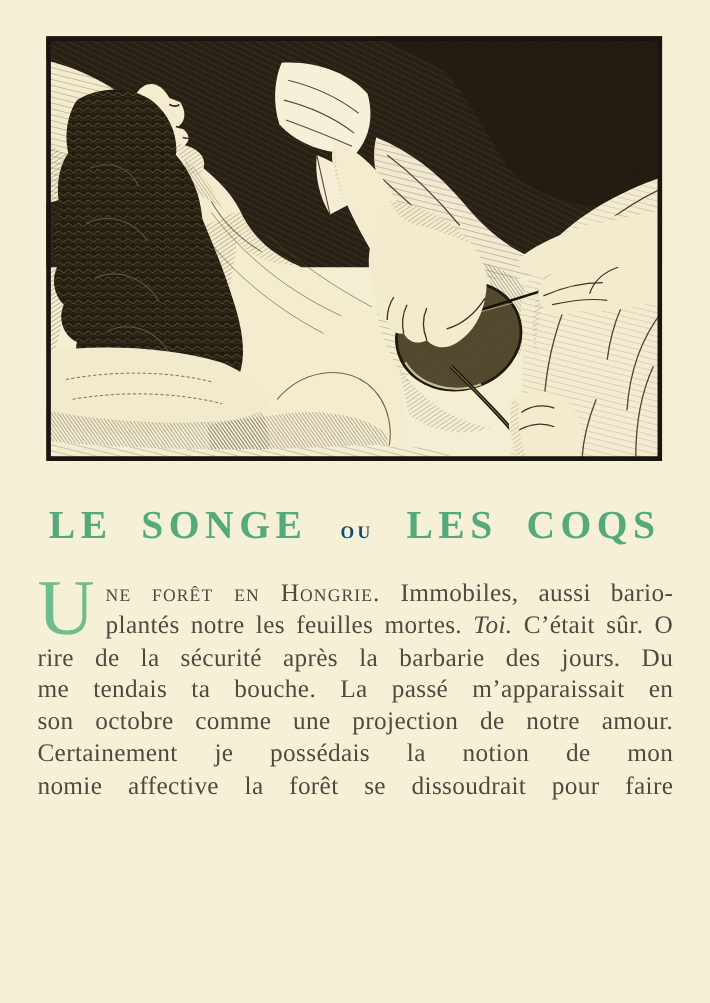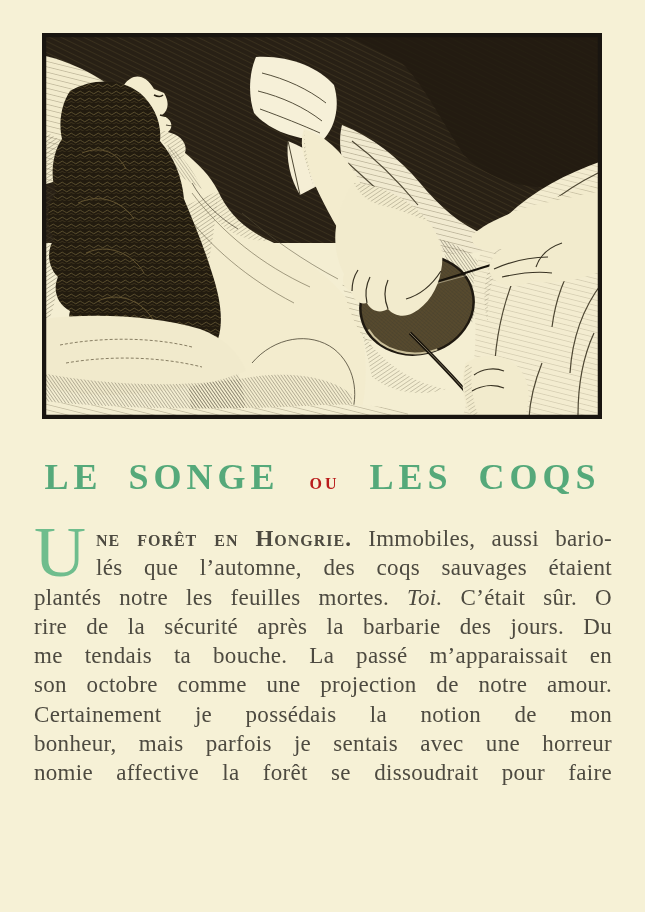--- a/index.html
+++ b/index.html
@@ -17,38 +17,38 @@
   .title {
     position: absolute; top: 456px; left: 0; right: 0;
     margin: 0; text-align: center;
     font-size: 36px; font-weight: bold; color: #55a97a;
     letter-spacing: 5px; word-spacing: 12px;
     font-family: "Liberation Serif", serif;
   }
   .title .connector {
     font-size: 23px; font-variant: small-caps;
     letter-spacing: 3px; word-spacing: 0;
-    margin: 0 4px; color: #b91c1c;
+    margin: 0 4px; color: #0c4a6e;
   }
   .body-text {
     position: absolute; top: 524px; left: 34px; width: 578px;
     color: #4d4a40; font-size: 23px;
   }
   .dropcap {
     float: left; color: #6fbd8d;
     font-size: 72px; line-height: 57px; height: 57px;
     padding: 0 10px 1px 0; font-weight: normal;
   }
   .tline {
     line-height: 29.3px; height: 29.3px;
     text-align: justify; text-align-last: justify;
     letter-spacing: 0.3px; word-spacing: 1.5px;
     white-space: nowrap; overflow: visible;
   }
-  .sc { font-variant: small-caps; letter-spacing: 1px; font-weight: bold; }
+  .sc { font-variant: small-caps; letter-spacing: 1px; }
   .it { font-style: italic; }
 </style>
 </head>
 <body>
 
 <div class="page">
 
   <figure class="engraving">
     <svg viewBox="0 0 560 386" xmlns="http://www.w3.org/2000/svg">
       <defs>
@@ -211,23 +211,21 @@
 
   <h1 class="title">
     <span>LE SONGE</span>
     <span class="connector">ou</span>
     <span>LES COQS</span>
   </h1>
 
   <div class="body-text">
     <span class="dropcap">U</span>
     <div class="tline"><span class="sc">ne forêt en Hongrie.</span> <span>Immobiles, aussi bario-</span></div>
-    <div class="tline">lés que l’automne, des coqs sauvages étaient</div>
     <div class="tline"><span>plantés notre les feuilles mortes.</span> <span class="it">Toi.</span> <span>C’était sûr. O</span></div>
     <div class="tline">rire de la sécurité après la barbarie des jours. Du</div>
     <div class="tline">me tendais ta bouche. La passé m’apparaissait en</div>
     <div class="tline">son octobre comme une projection de notre amour.</div>
     <div class="tline">Certainement je possédais la notion de mon</div>
-    <div class="tline">bonheur, mais parfois je sentais avec une horreur</div>
     <div class="tline">nomie affective la forêt se dissoudrait pour faire</div>
   </div>
 
 </div>
 
 </body></html>

